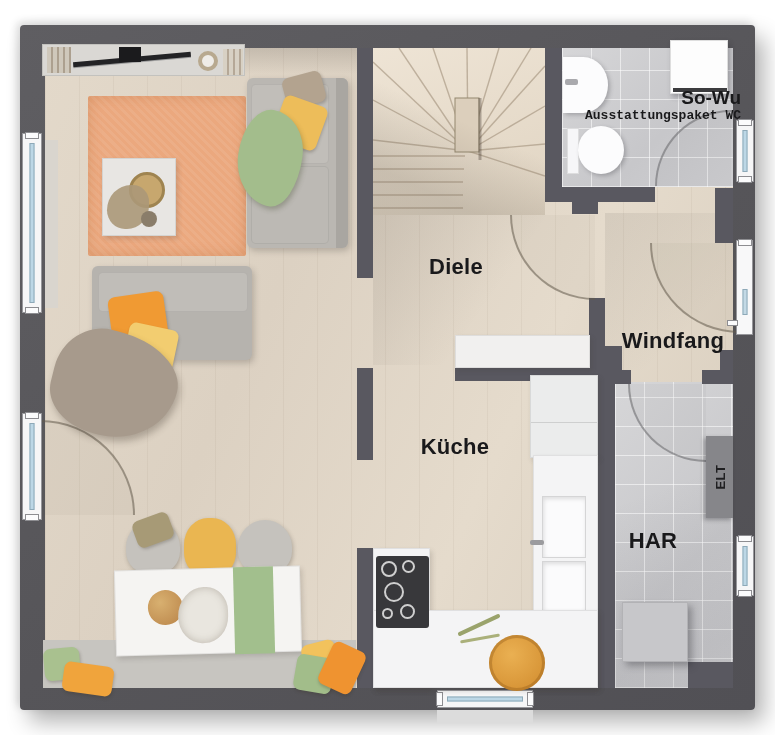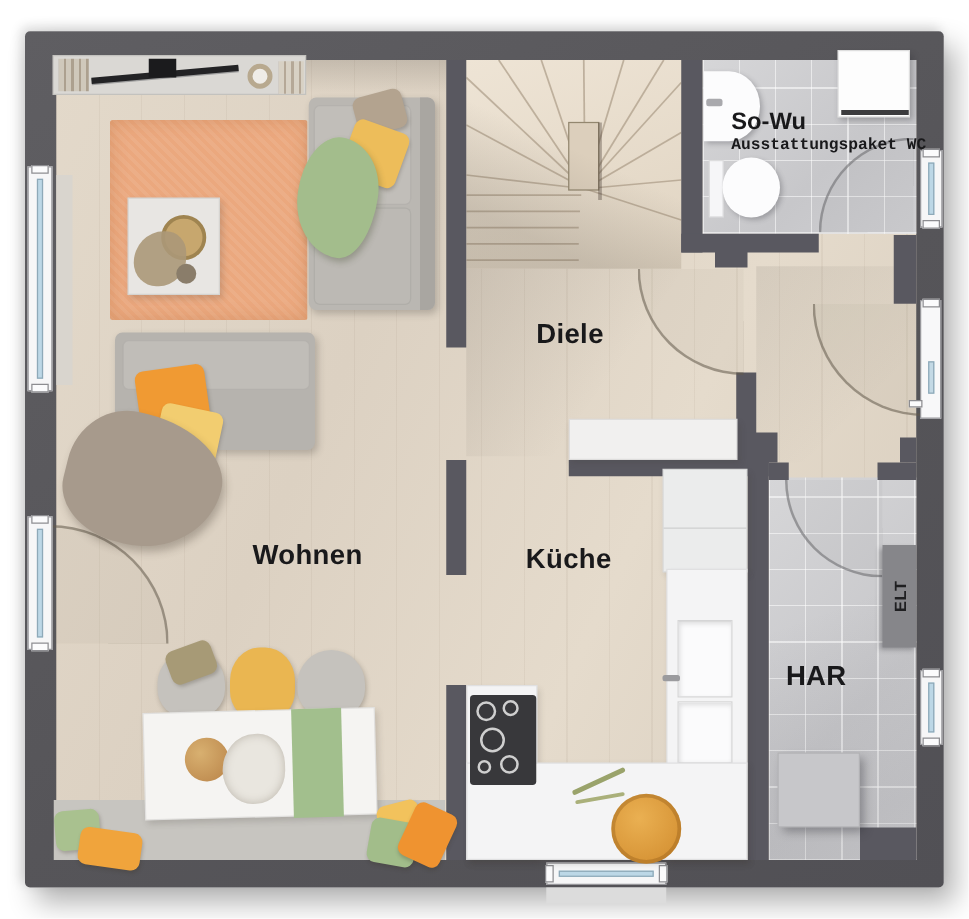--- a/index.html
+++ b/index.html
@@ -39,21 +39,21 @@
   .cap-l{position:absolute;top:50%;transform:translateY(-50%);left:-2px;width:7px;height:14px;background:#fbfbfc;border:1px solid #8d8d91;box-sizing:border-box;}
   .cap-r{position:absolute;top:50%;transform:translateY(-50%);right:-2px;width:7px;height:14px;background:#fbfbfc;border:1px solid #8d8d91;box-sizing:border-box;}
   
   .arc{position:absolute;box-sizing:border-box;border:0 solid rgba(100,92,78,.55);background:rgba(90,82,70,.045);}
   .arc.tile-arc{border-color:rgba(112,112,116,.6);background:rgba(100,100,104,.05);}
   .arc.bl{border-left-width:2px;border-bottom-width:2px;border-bottom-left-radius:100% 100%;}
   .arc.tr{border-top-width:2px;border-right-width:2px;border-top-right-radius:100% 100%;}
   .arc.tl{border-top-width:2px;border-left-width:2px;border-top-left-radius:100% 100%;}
   
   .lbl{position:absolute;color:#19191b;font-weight:bold;font-size:22px;white-space:nowrap;transform:translate(-50%,-50%);letter-spacing:.3px;}
-  .lbl-sowu{position:absolute;color:#19191b;font-weight:bold;white-space:nowrap;}
+  .lbl-sowu{position:absolute;color:#19191b;font-weight:bold;white-space:nowrap;text-align:right;}
   .lbl-sowu .t1{display:block;font-size:19px;line-height:20px;}
   .lbl-sowu .t2{display:block;font-size:13px;line-height:15px;font-family:Liberation Mono, monospace;}
   
   .furn{position:absolute;box-sizing:border-box;}
   .white-f{background:#f4f4f5;border:1px solid rgba(0,0,0,.08);box-shadow:2px 3px 5px rgba(60,55,50,.18);}
   .pillow{position:absolute;border-radius:7px;box-shadow:1px 2px 3px rgba(60,50,40,.25);}
   .shadow-ov{position:absolute;pointer-events:none;}
 </style>
 </head>
 <body>
@@ -232,22 +232,22 @@
     <div class="abs" style="left:2px;top:22px;width:13px;height:6px;background:#a9a9ad;border-radius:2px;"></div>
   </div>
   <div class="furn" style="left:567px;top:128px;width:12px;height:46px;background:#f6f6f8;border:1px solid rgba(0,0,0,.1);"></div>
   <div class="furn" style="left:578px;top:126px;width:46px;height:48px;background:#fcfcfd;border-radius:50%;box-shadow:2px 2px 4px rgba(60,60,65,.3);"></div>
 
   <div class="furn" style="left:706px;top:436px;width:27px;height:82px;background:#86868a;box-shadow:-2px 2px 4px rgba(40,40,45,.35);">
     <span class="abs" style="left:50%;top:50%;transform:translate(-50%,-50%) rotate(-90deg);font-size:13px;font-weight:bold;color:#1f1f21;letter-spacing:.5px;">ELT</span>
   </div>
   <div class="furn" style="left:622px;top:602px;width:66px;height:60px;background:#c7c7ca;border:1px solid rgba(0,0,0,.1);box-shadow:4px 4px 7px rgba(40,40,45,.35);"></div>
 
-  <div class="lbl" style="left:246px;top:444px;">Wohnen</div>
   <div class="lbl" style="left:456px;top:267px;">Diele</div>
   <div class="lbl" style="left:455px;top:447px;">Küche</div>
+  <div class="lbl" style="left:673px;top:341px;">Windfang</div>
   <div class="lbl" style="left:653px;top:541px;">HAR</div>
   <div class="lbl-sowu" style="left:585px;top:88px;">
     <span class="t1">So-Wu</span>
     <span class="t2">Ausstattungspaket WC</span>
   </div>
 
 </div>
 
 </body></html>

